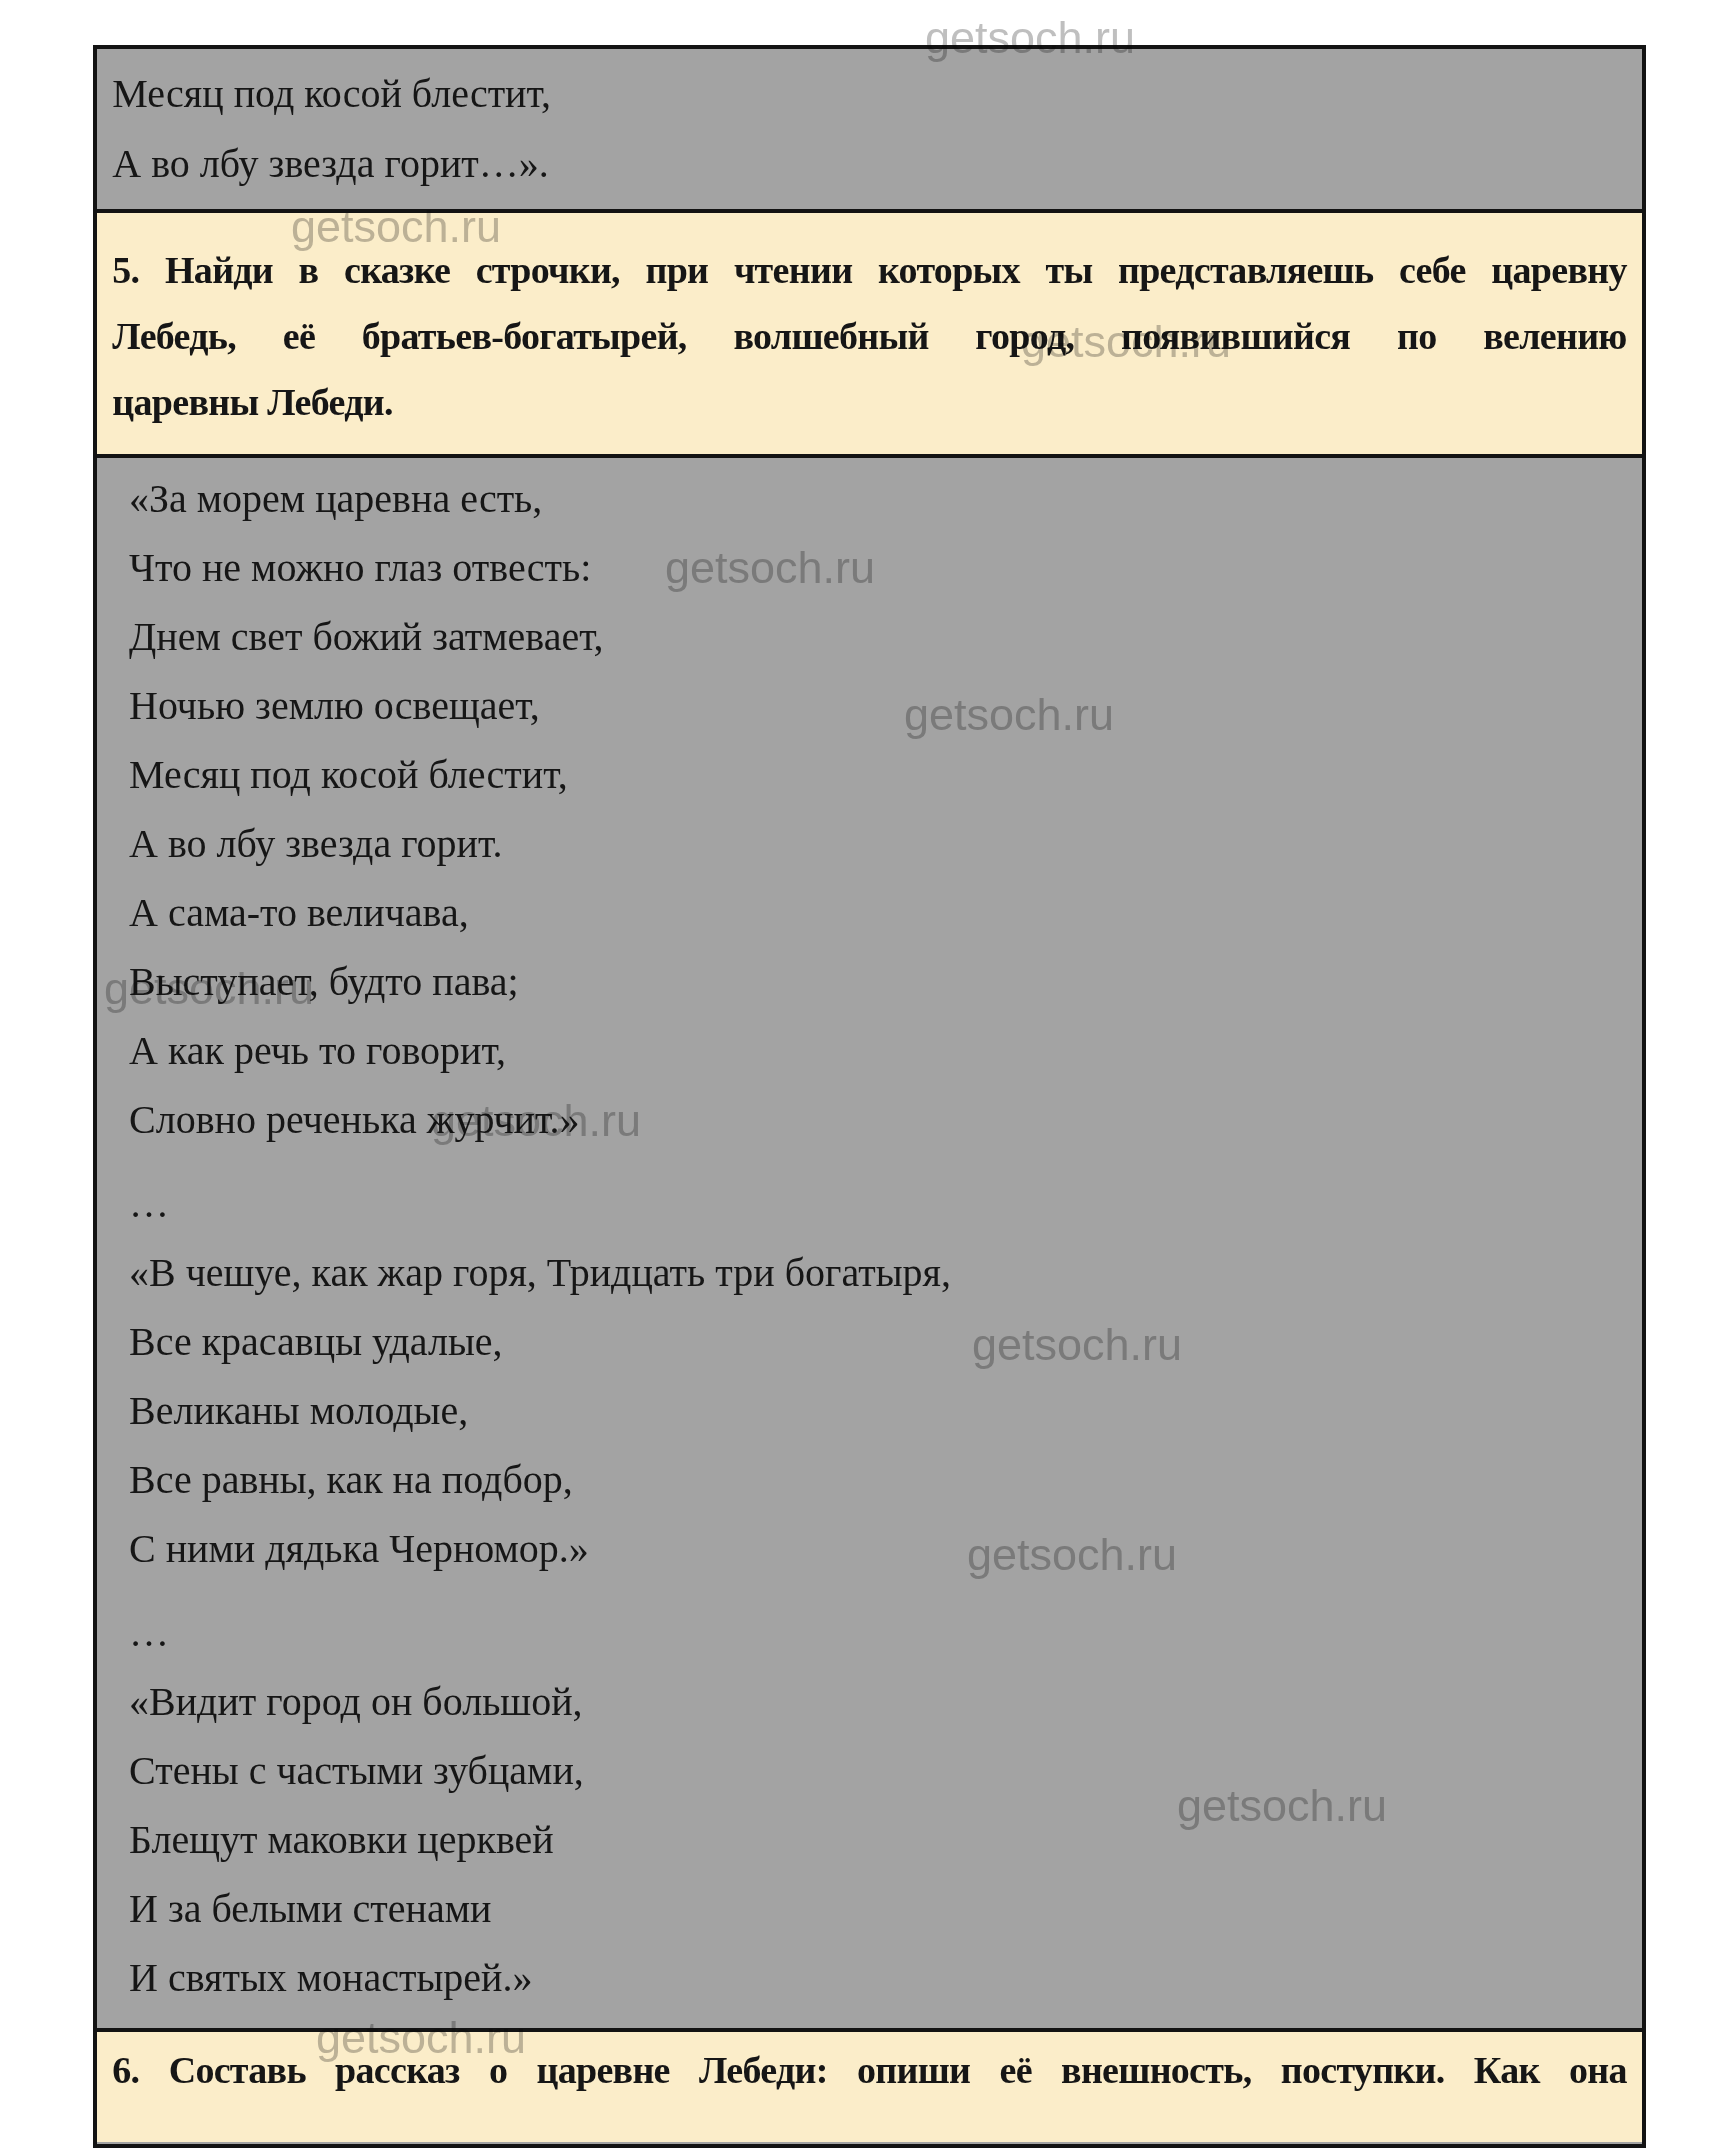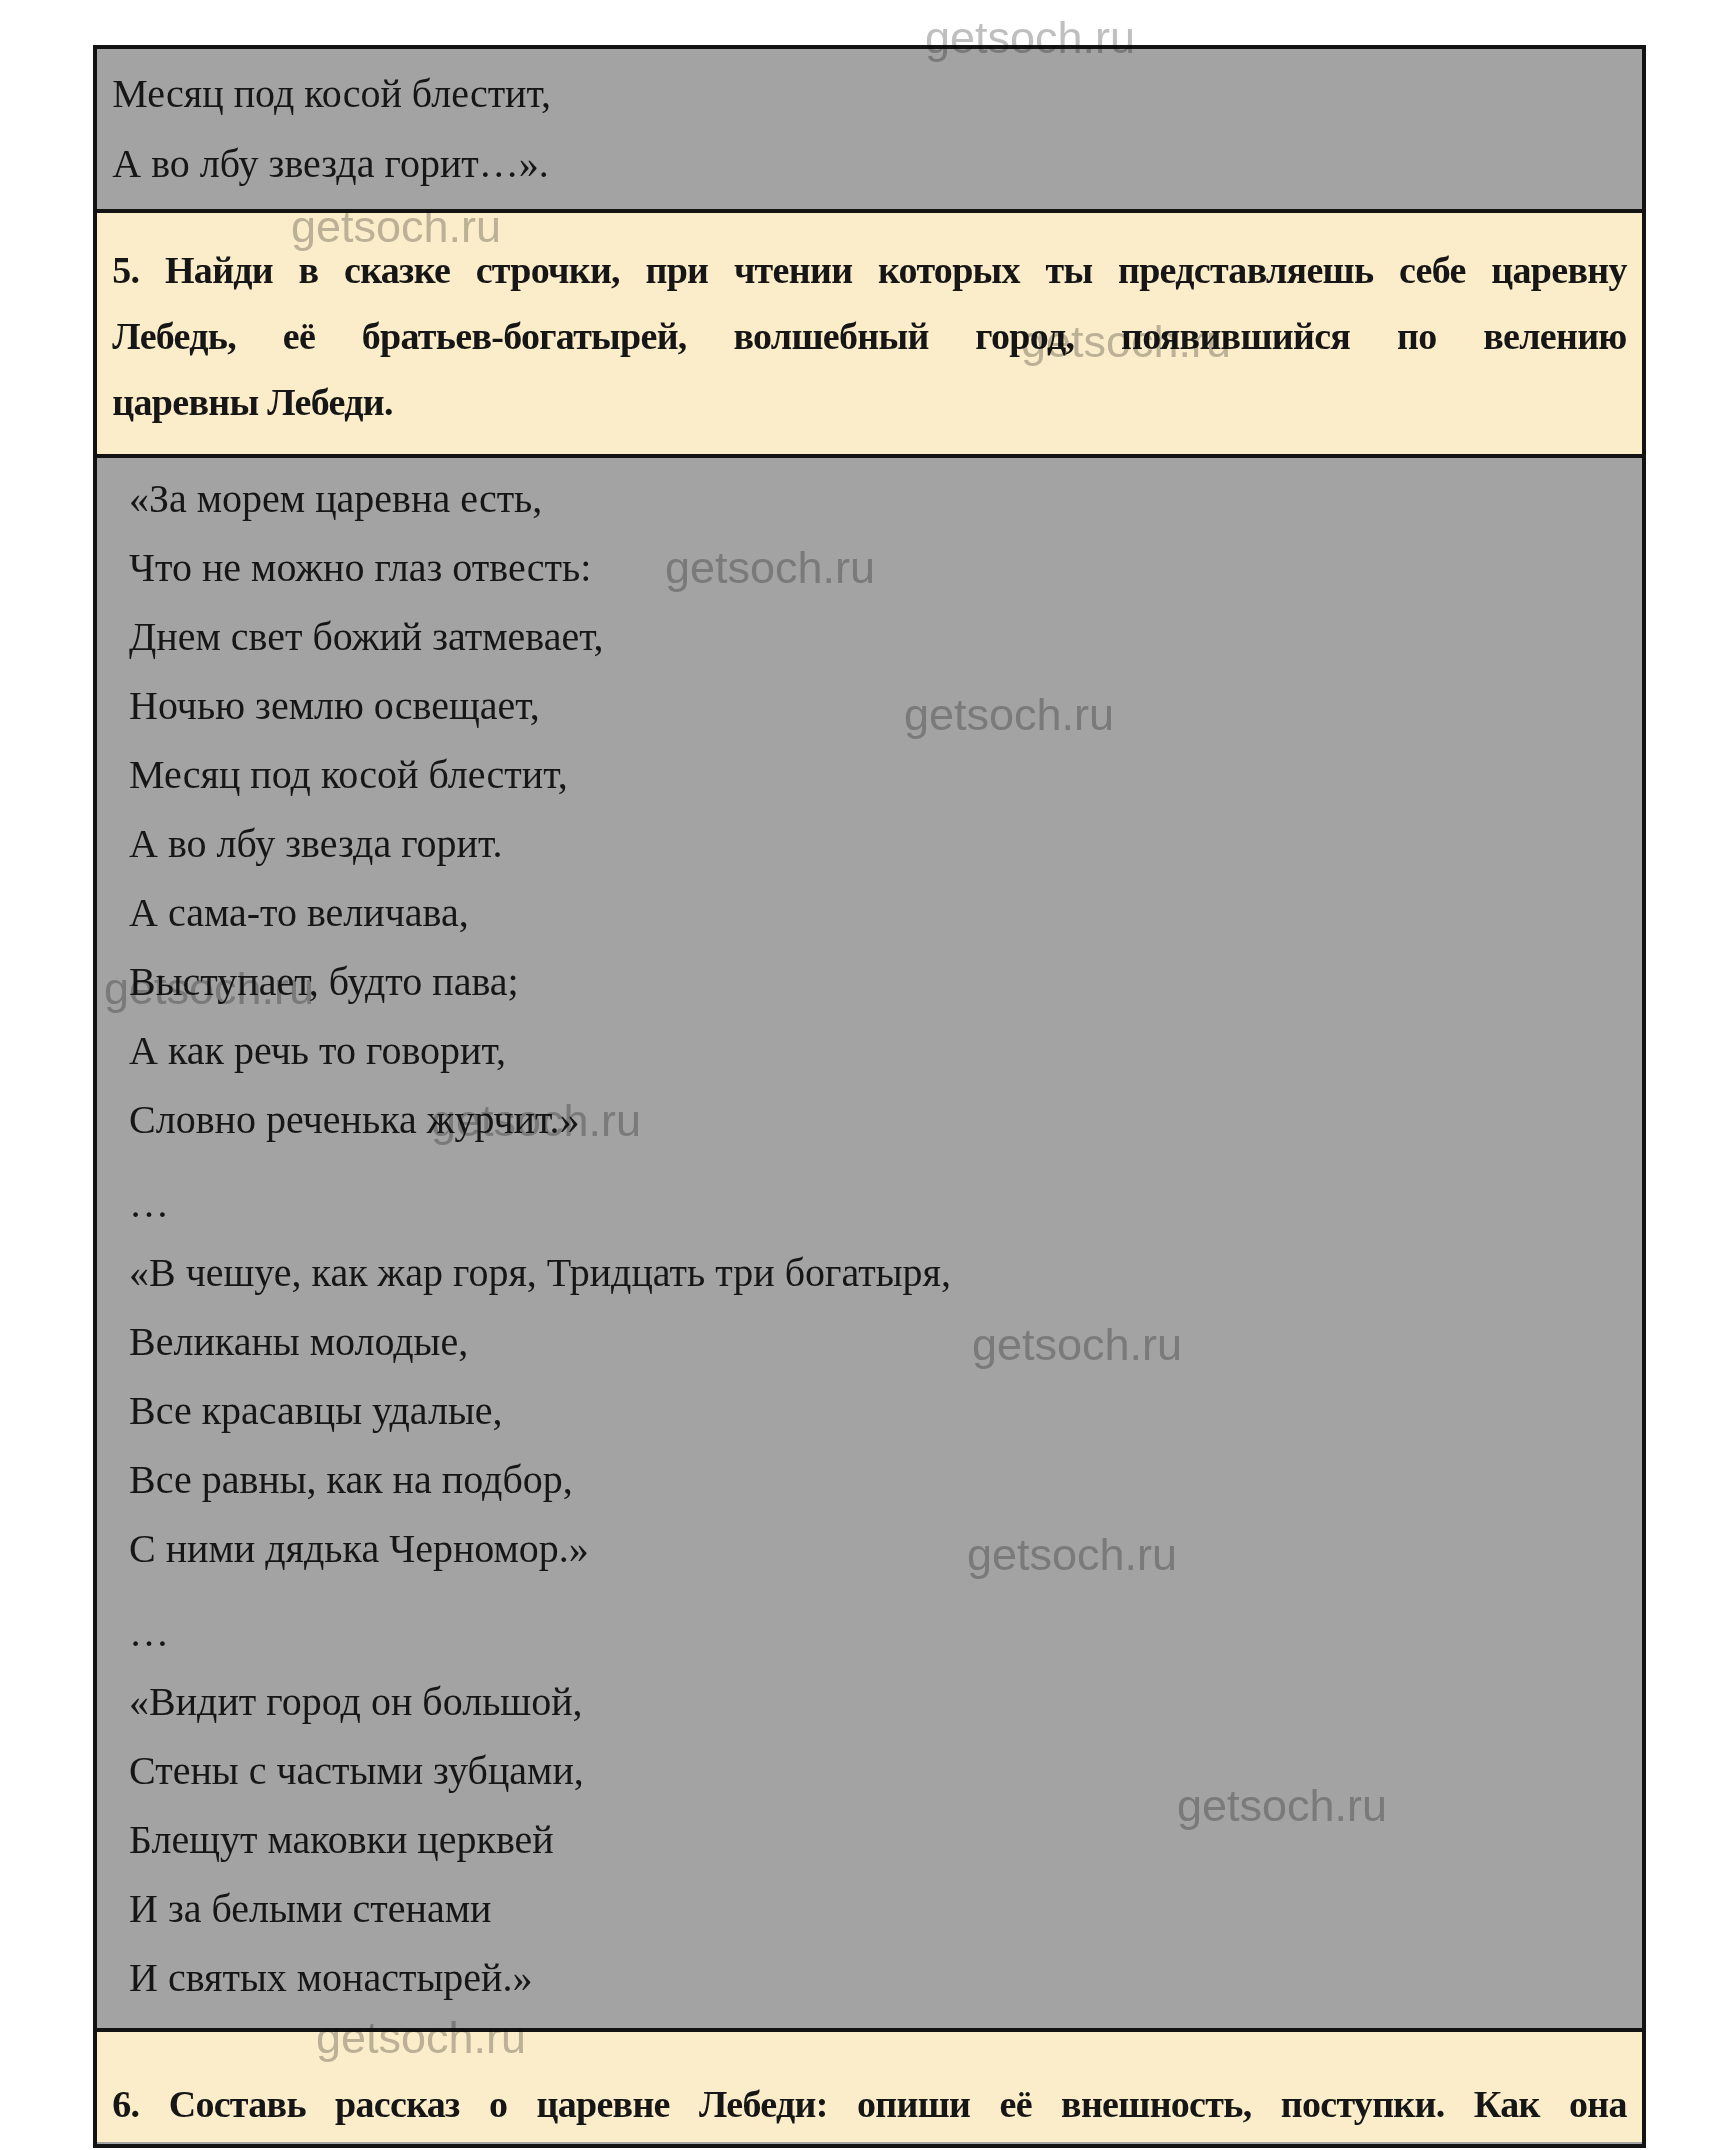--- a/index.html
+++ b/index.html
@@ -69,21 +69,21 @@
     font-size: 40px;
     line-height: 69px;
     white-space: nowrap;
   }
   .poem-line.gap-before {
     margin-top: 15.3px;
   }
   .row-q6 {
     height: 110px;
     background: #FBEDC9;
-    padding-top: 39px;
+    padding-top: 5px;
   }
   .watermark {
     position: absolute;
     font-family: "Liberation Sans", sans-serif;
     font-size: 45px;
     line-height: 56px;
     color: #8a8a8a;
     opacity: 0.55;
     mix-blend-mode: multiply;
     white-space: nowrap;
@@ -117,22 +117,22 @@
         <p class="poem-line">Днем свет божий затмевает,</p>
         <p class="poem-line">Ночью землю освещает,</p>
         <p class="poem-line">Месяц под косой блестит,</p>
         <p class="poem-line">А во лбу звезда горит.</p>
         <p class="poem-line">А сама-то величава,</p>
         <p class="poem-line">Выступает, будто пава;</p>
         <p class="poem-line">А как речь то говорит,</p>
         <p class="poem-line">Словно реченька журчит.»</p>
         <p class="poem-line gap-before">…</p>
         <p class="poem-line">«В чешуе, как жар горя, Тридцать три богатыря,</p>
+        <p class="poem-line">Все красавцы удалые,</p>
         <p class="poem-line">Великаны молодые,</p>
-        <p class="poem-line">Все красавцы удалые,</p>
         <p class="poem-line">Все равны, как на подбор,</p>
         <p class="poem-line">С ними дядька Черномор.»</p>
         <p class="poem-line gap-before">…</p>
         <p class="poem-line">«Видит город он большой,</p>
         <p class="poem-line">Стены с частыми зубцами,</p>
         <p class="poem-line">Блещут маковки церквей</p>
         <p class="poem-line">И за белыми стенами</p>
         <p class="poem-line">И святых монастырей.»</p>
       </div>
 

